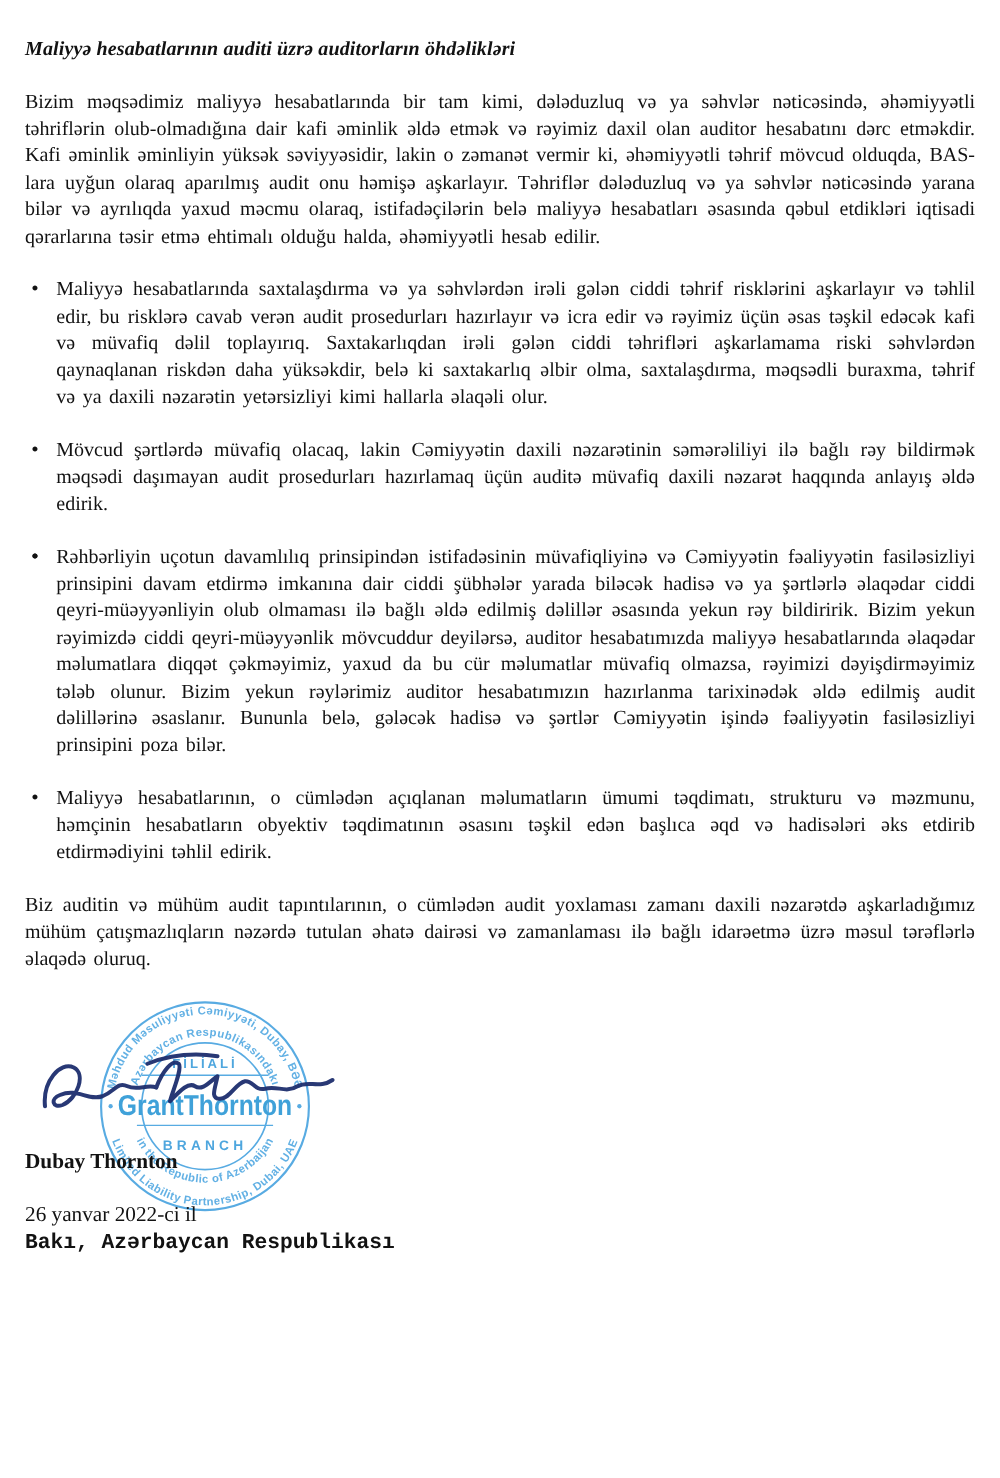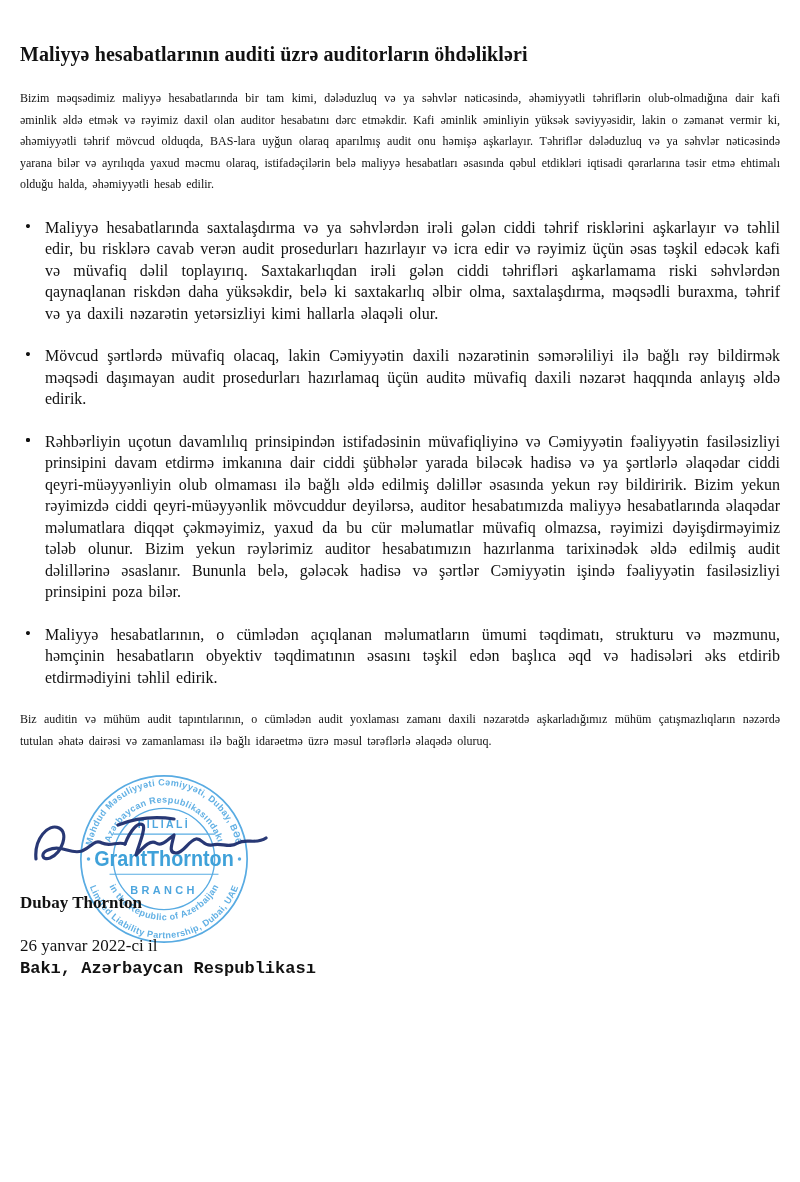--- a/index.html
+++ b/index.html
@@ -6,25 +6,26 @@
   body{
     width:800px;height:1182px;overflow:hidden;background:#ffffff;
     font-family:"Liberation Serif","DejaVu Serif",serif;
     color:#121212;
   }
   .page{
     position:relative;width:800px;height:1182px;
     box-sizing:border-box;padding:28px 20px 0 20px;
   }
   .doc-heading{
-    font-size:20px;font-weight:bold;margin:15px 0 22px 0;
+    font-size:16px;font-weight:bold;margin:3px 0 22px 0;
     letter-spacing:.1px;
+    font-style:italic;
   }
   .para{
-    font-size:12px;line-height:21.5px;margin:0 0 21px 0;
+    font-size:16px;line-height:21.5px;margin:0 0 21px 0;
     text-align:justify;word-spacing:2px;
   }
   ul.duties{
     list-style:none;margin:0 0 21px 0;padding:0;
   }
   ul.duties li{
     position:relative;padding-left:25px;margin-bottom:21px;
     font-size:16px;line-height:21.5px;text-align:justify;word-spacing:2px;
   }
   ul.duties li:last-child{margin-bottom:21px;}

